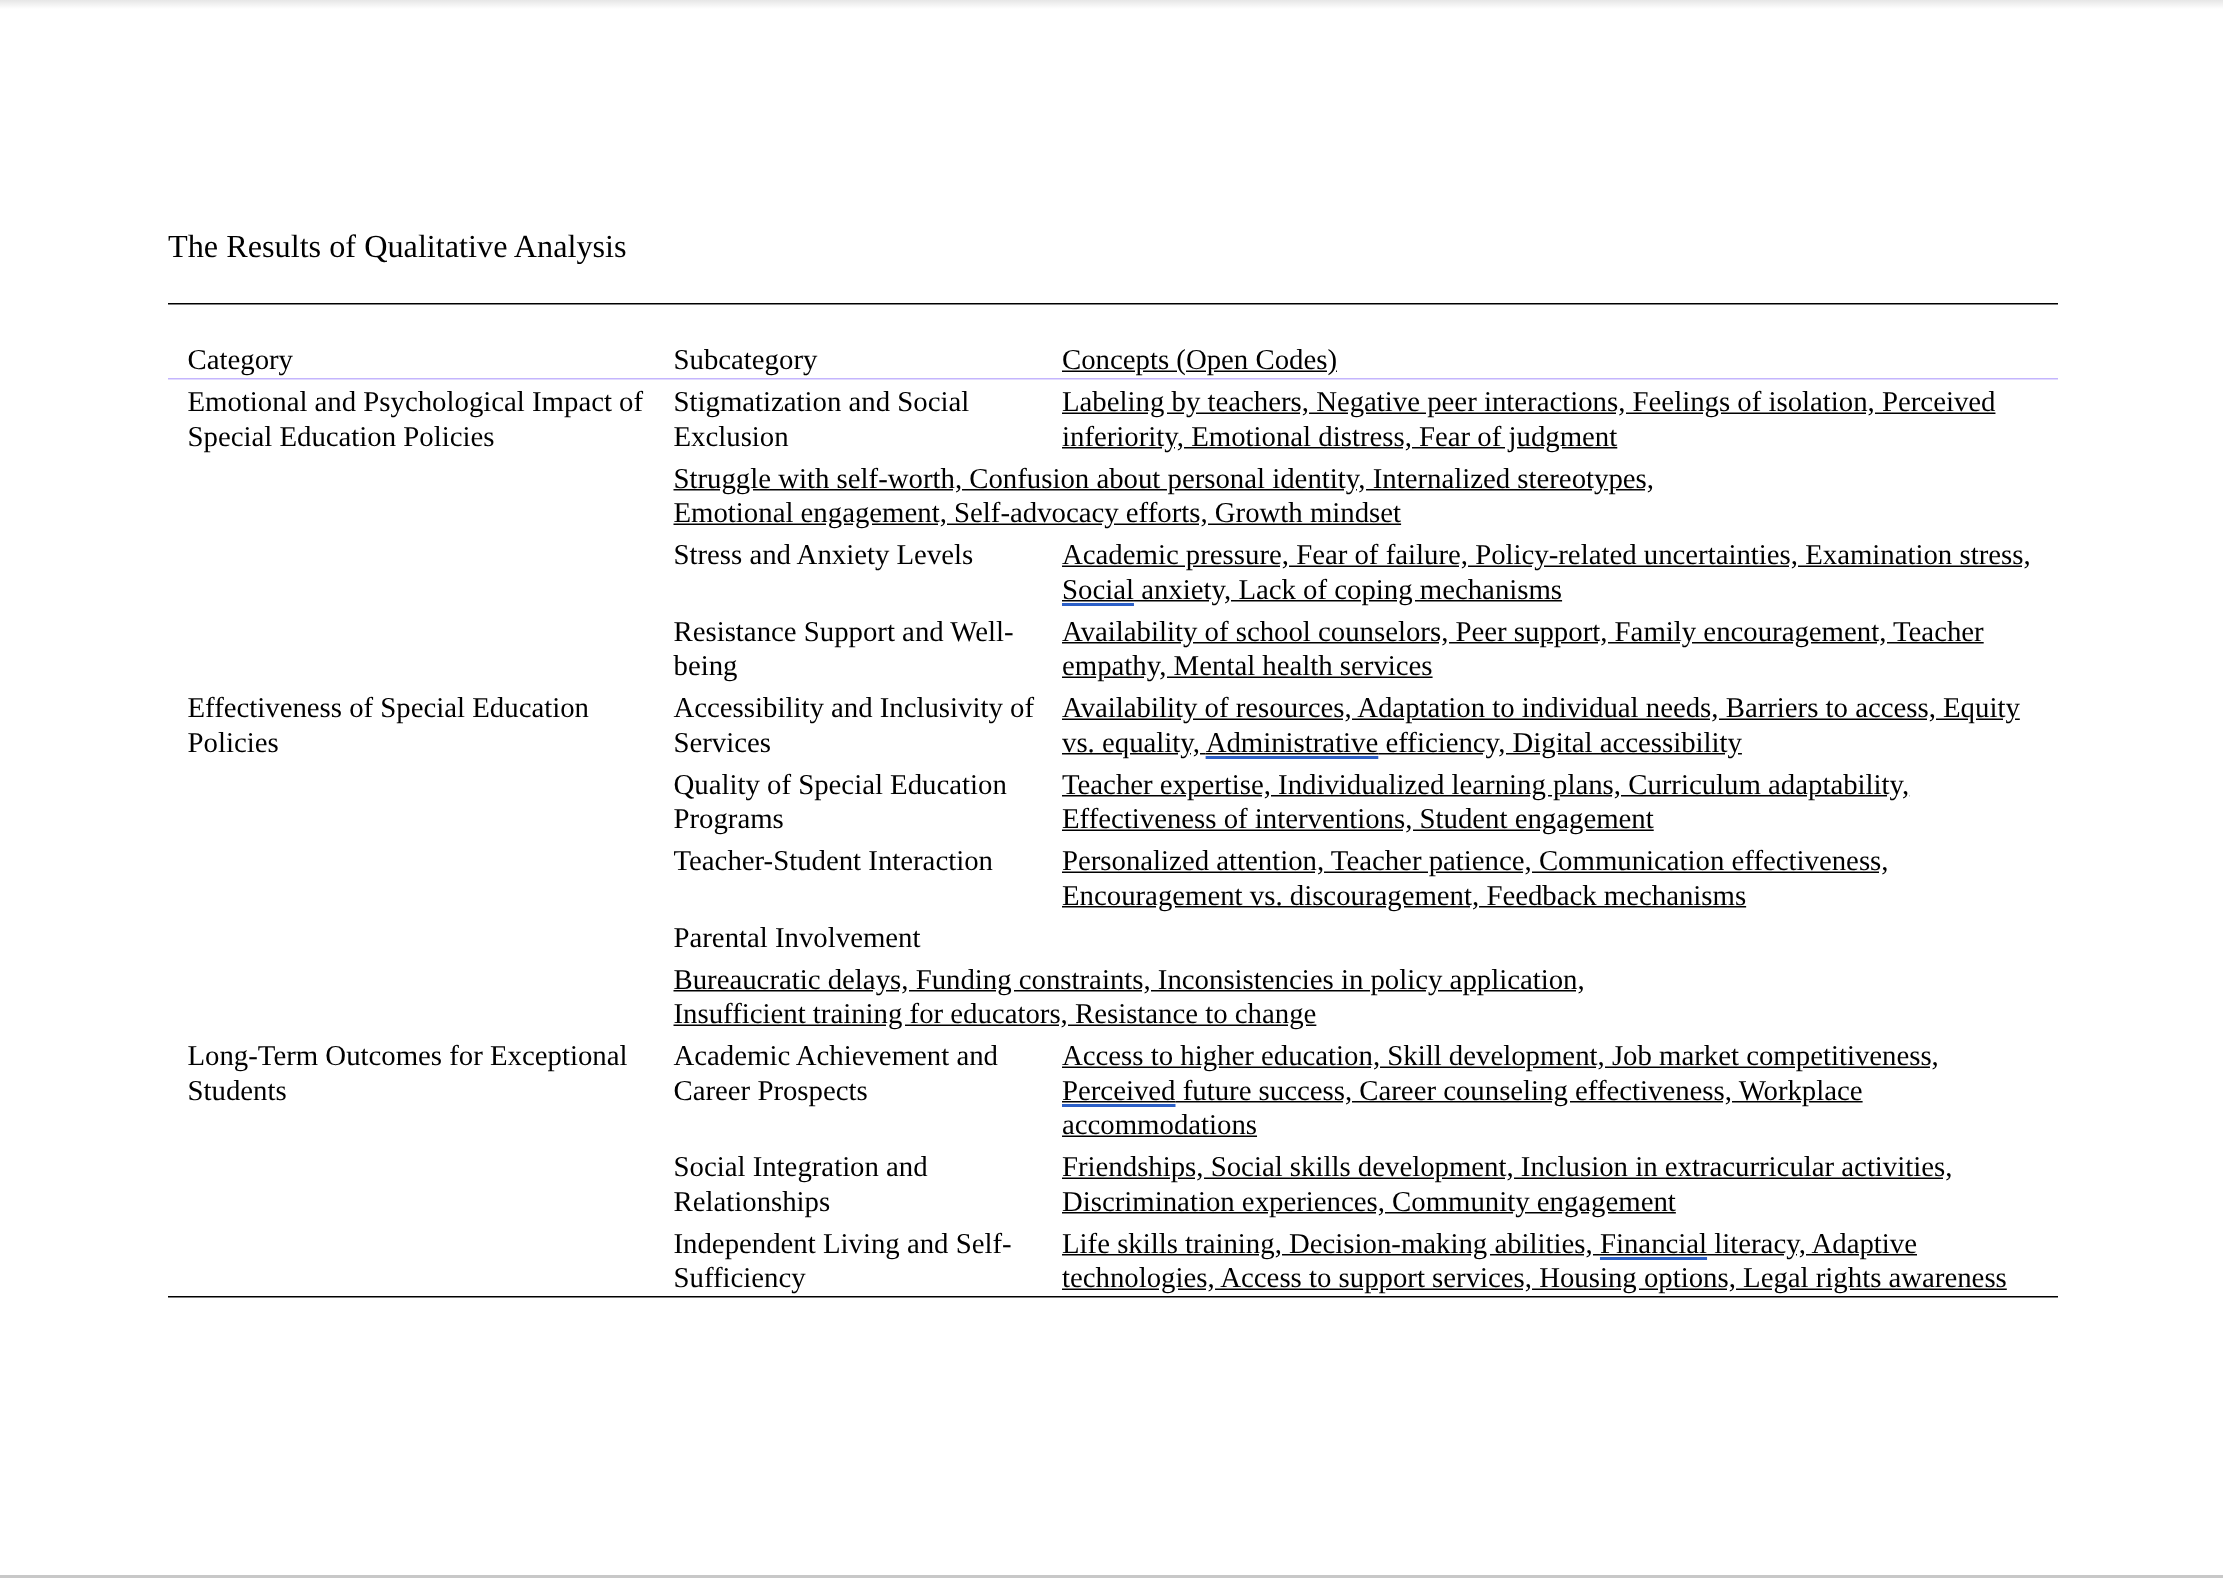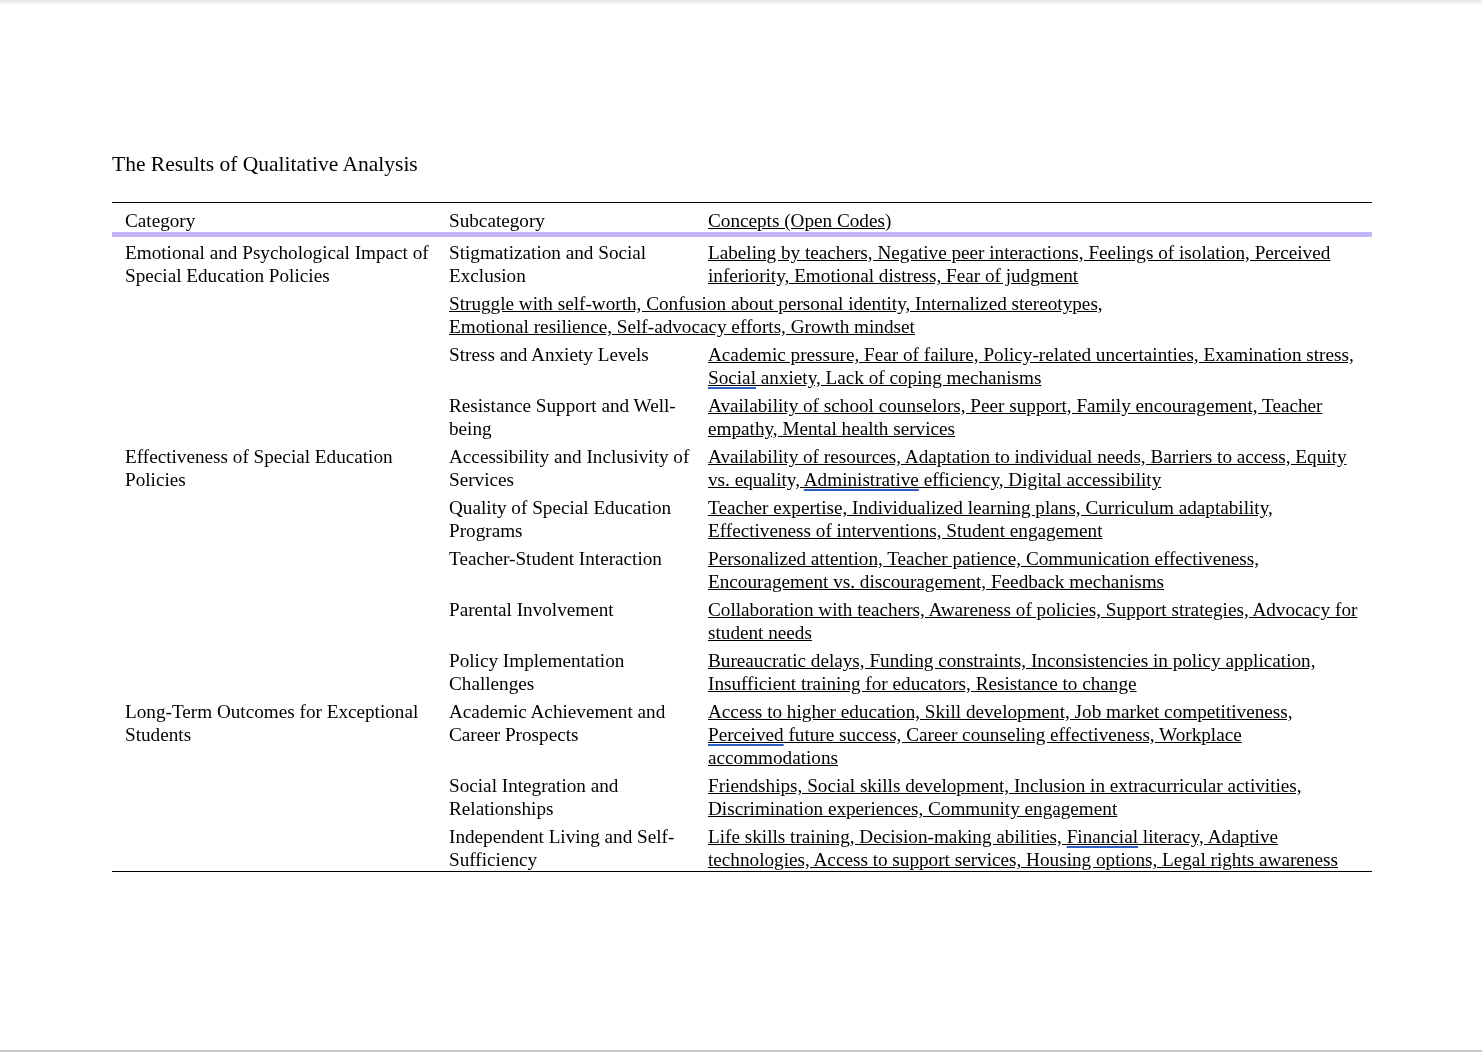--- a/index.html
+++ b/index.html
@@ -34,23 +34,24 @@
     .table {
       position: absolute;
       left: 112px;
       top: 202px;
       width: 1260px;
       border-top: 1px solid #000;
       border-bottom: 1px solid #000;
     }
     .header-row {
       display: flex;
-      border-bottom: 5px solid #c4b5fd;
+      border-bottom: 1px solid #c4b5fd;
       height: 29px;
       align-items: flex-end;
+      margin-top: 20px;
     }
     .row {
       display: flex;
       align-items: flex-start;
     }
     .cell {
       font-size: 19.2px;
       line-height: 23px;
       box-sizing: border-box;
     }
@@ -84,21 +85,21 @@
   <div class="body-rows">
 
     <div class="row">
       <div class="cell c1">Emotional and Psychological Impact of Special Education Policies</div>
       <div class="cell c2">Stigmatization and Social Exclusion</div>
       <div class="cell c3">Labeling by teachers, Negative peer interactions, Feelings of isolation, Perceived inferiority, Emotional distress, Fear of judgment</div>
     </div>
 
     <div class="row">
       <div class="cell c1"></div>
-      <div class="cell c3">Struggle with self-worth, Confusion about personal identity, Internalized stereotypes, Emotional resilience, Self-advocacy efforts, Growth mindset</div>
+      <div class="cell c3">Struggle with self-worth, Confusion about personal identity, Internalized stereotypes, Emotional engagement, Self-advocacy efforts, Growth mindset</div>
     </div>
 
     <div class="row">
       <div class="cell c1"></div>
       <div class="cell c2">Stress and Anxiety Levels</div>
       <div class="cell c3"><span>Academic pressure, Fear of failure, Policy-related uncertainties, Examination stress, </span><span class="spell">Social</span><span> anxiety, Lack of coping mechanisms</span></div>
     </div>
 
     <div class="row">
       <div class="cell c1"></div>
@@ -120,26 +121,24 @@
 
     <div class="row">
       <div class="cell c1"></div>
       <div class="cell c2">Teacher-Student Interaction</div>
       <div class="cell c3">Personalized attention, Teacher patience, Communication effectiveness, Encouragement vs. discouragement, Feedback mechanisms</div>
     </div>
 
     <div class="row">
       <div class="cell c1"></div>
       <div class="cell c2">Parental Involvement</div>
-      <div class="cell c3">Collaboration with teachers, Awareness of policies, Support strategies, Advocacy for student needs</div>
     </div>
 
     <div class="row">
       <div class="cell c1"></div>
-      <div class="cell c2">Policy Implementation Challenges</div>
       <div class="cell c3">Bureaucratic delays, Funding constraints, Inconsistencies in policy application, Insufficient training for educators, Resistance to change</div>
     </div>
 
     <div class="row">
       <div class="cell c1">Long-Term Outcomes for Exceptional Students</div>
       <div class="cell c2">Academic Achievement and Career Prospects</div>
       <div class="cell c3"><span>Access to higher education, Skill development, Job market competitiveness, </span><span class="spell">Perceived</span><span> future success, Career counseling effectiveness, Workplace accommodations</span></div>
     </div>
 
     <div class="row">

